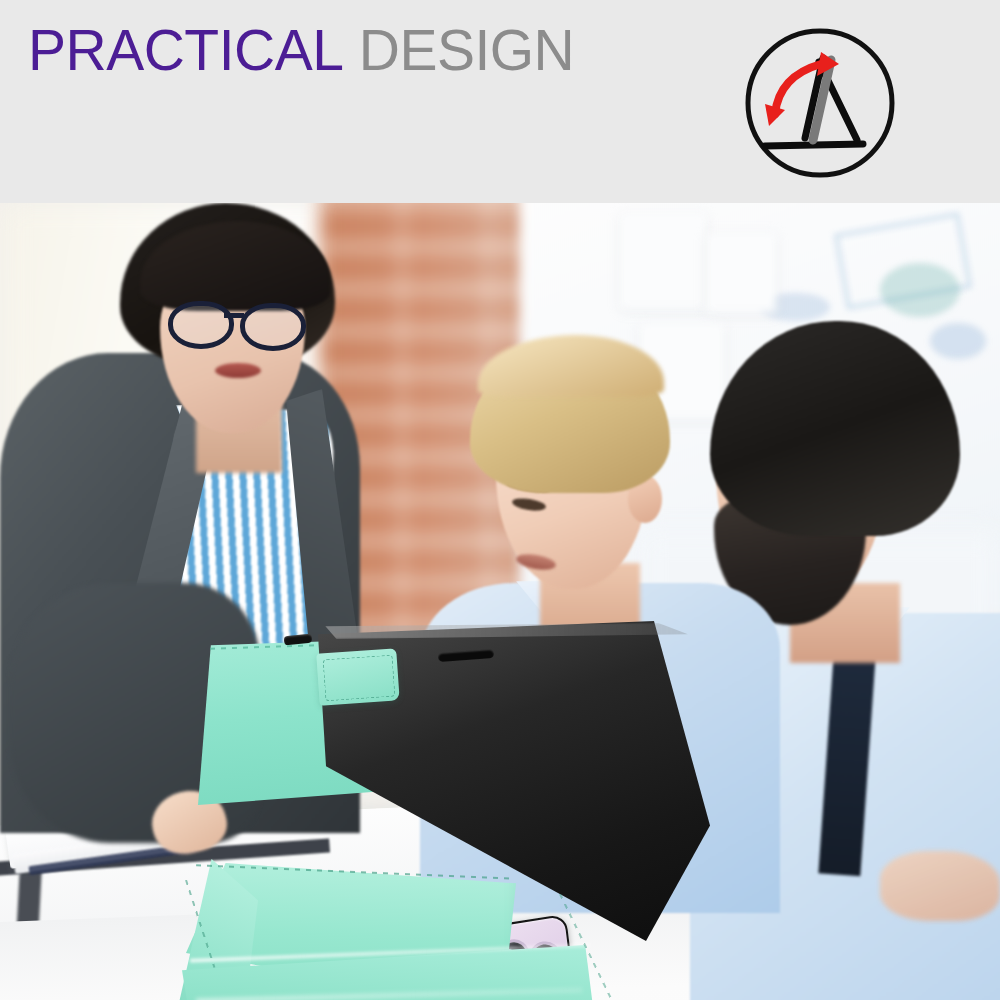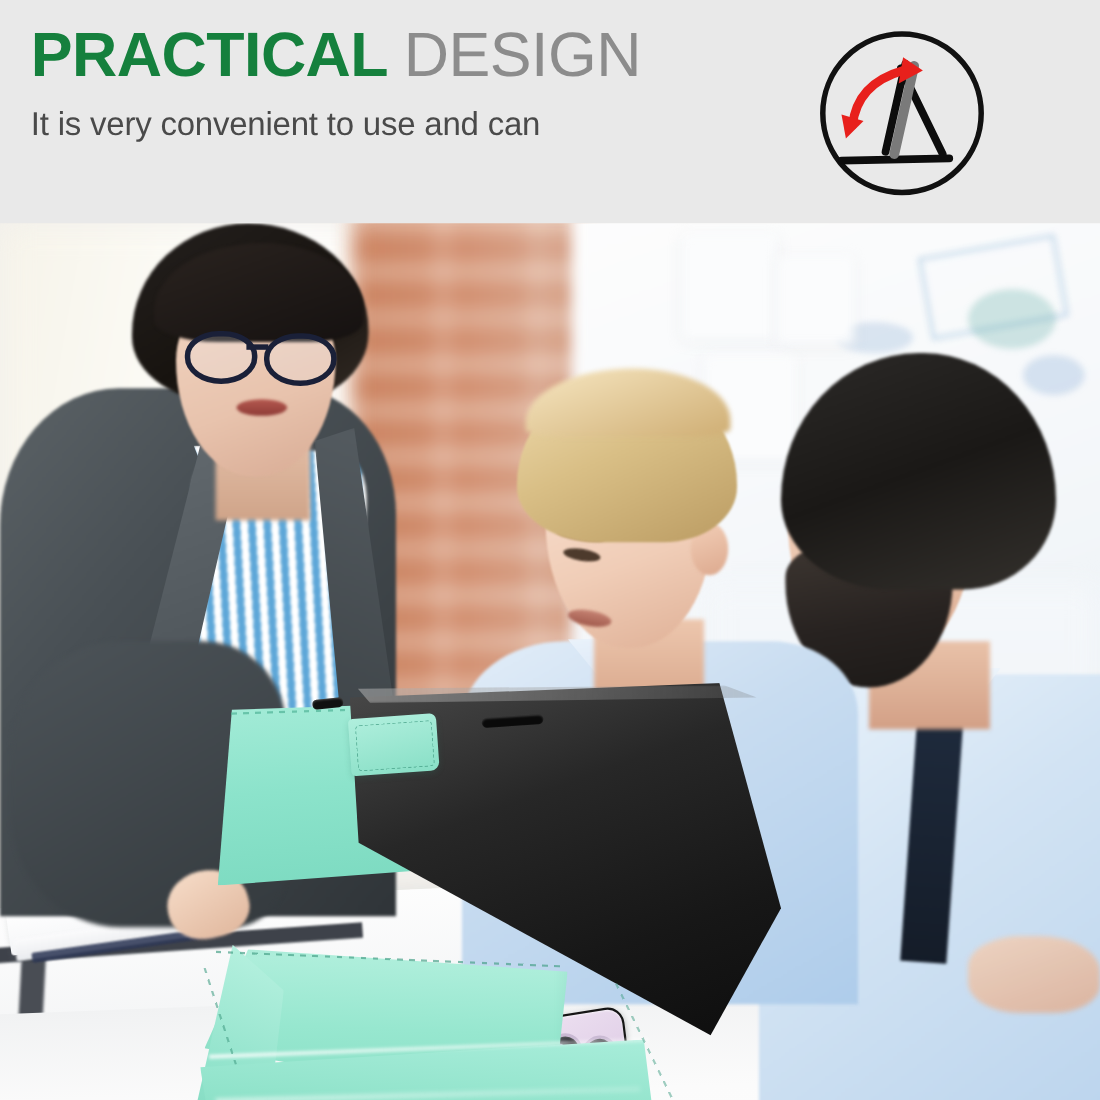--- a/index.html
+++ b/index.html
@@ -36,22 +36,22 @@
   }
   .headline {
     font-family: "Liberation Sans", sans-serif;
     font-size: 57px;
     line-height: 64px;
     letter-spacing: -0.5px;
     white-space: nowrap;
     margin: 0;
   }
   .headline .word-strong {
-    font-weight: bold;
-    color: #15803d;
+    font-weight: normal;
+    color: #4c1d95;
   }
   .headline .word-light {
     font-weight: normal;
     color: #8c8c8c;
   }
   .subline {
     margin: 0;
     margin-top: 12px;
     font-family: "Liberation Sans", sans-serif;
     font-size: 30px;
@@ -630,21 +630,20 @@
 </head>
 <body>
 
 <div class="page">
 
   <div class="header">
 
     <div class="header-text">
       <h1 class="headline"><span class="word-strong">PRACTICAL</span> <span class="word-light">DESIGN</span></h1>
       <p class="subline">
-        <span>It is very convenient to use and can</span>
       </p>
     </div>
 
     <div class="badge">
       <svg viewBox="0 0 170 170" width="170" height="170" aria-hidden="true">
         <circle cx="85" cy="85" r="72" fill="none" stroke="#111111" stroke-width="5"></circle>
 
         <line x1="30" y1="128" x2="128" y2="126" stroke="#0d0d0d" stroke-width="7" stroke-linecap="round"></line>
 
         <line x1="122" y1="122" x2="84" y2="44" stroke="#0d0d0d" stroke-width="7" stroke-linecap="round"></line>

